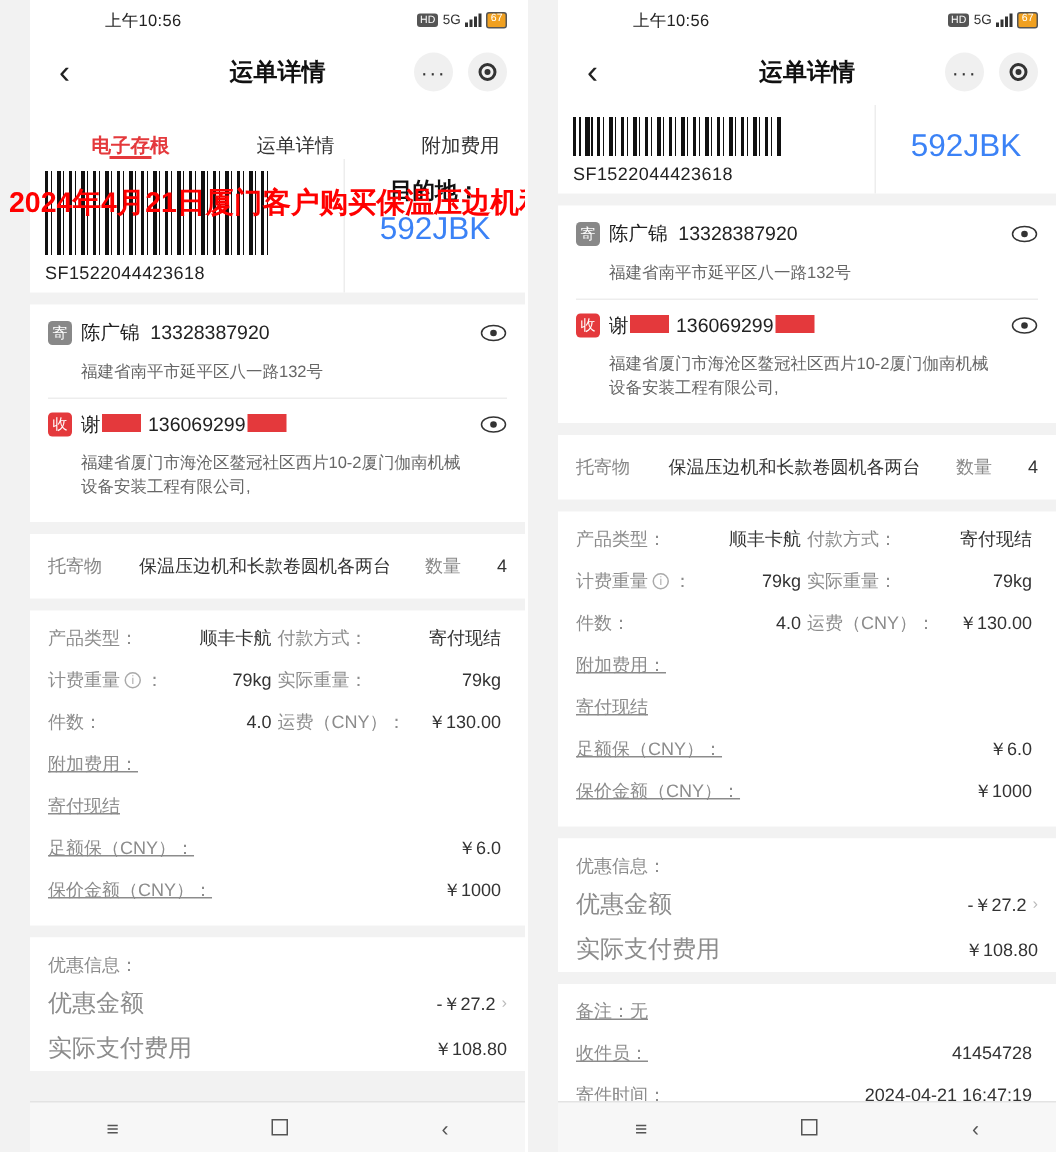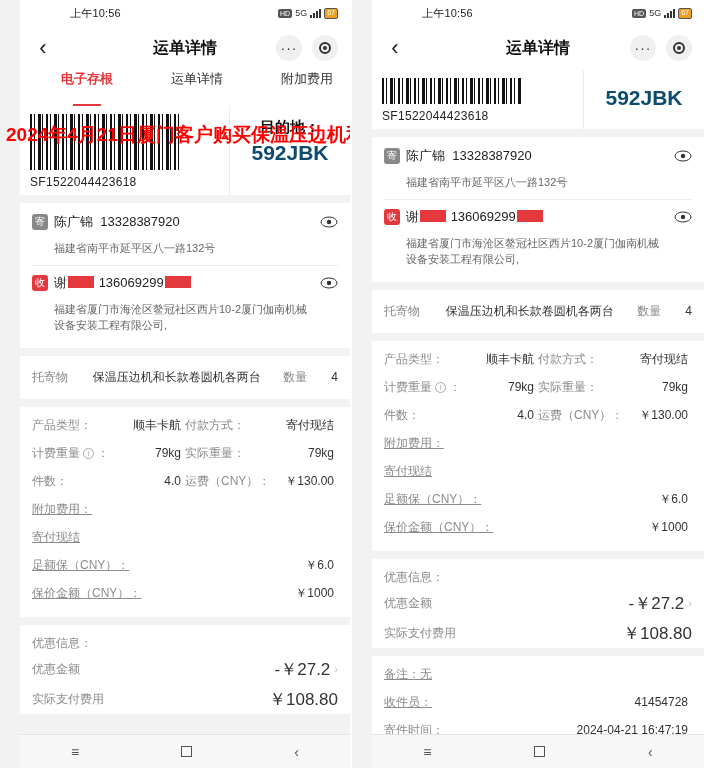--- a/index.html
+++ b/index.html
@@ -77,21 +77,21 @@
     border: 2px solid #333; display: flex; align-items: center; justify-content: center;
   }
   .dot-target i { width: 4px; height: 4px; border-radius: 50%; background: #333; display: block; }
 
   
   .tabs {
     height: 36px; background: #fff;
     display: flex; align-items: stretch; flex: none;
   }
   .tab {
-    flex: 1; display: flex; align-items: flex-start; justify-content: center;
+    flex: 1; display: flex; align-items: flex-end; justify-content: center;
     font-size: 13px; color: #333; position: relative; margin-left: 24px;
   }
   .tab.active { color: #e4393c; font-weight: 600; }
   .tab.active::after {
     content: ""; position: absolute; bottom: 0; left: 50%;
     transform: translateX(-50%); width: 28px; height: 2px; background: #e4393c;
   }
 
   
   .content { flex: 1; overflow: hidden; background: #f2f2f2; }
@@ -117,21 +117,21 @@
       #111 8px, #111 11px, #fff 11px, #fff 12px,
       #111 12px, #111 13px, #fff 13px, #fff 16px);
   }
   .barcode.short { height: 26px; width: 140px; }
   .barcode-num { font-size: 12px; color: #222; margin-top: 5px; letter-spacing: 0.3px; }
   .dest-col {
     width: 120px; padding: 12px 8px; text-align: center;
     display: flex; flex-direction: column; justify-content: center;
   }
   .dest-label { font-size: 15px; color: #111; font-weight: 700; }
-  .dest-code { font-size: 21px; color: #0c4a6e; font-weight: 700; margin-top: 4px; }
+  .dest-code { font-size: 21px; color: #3b82f6; font-weight: 400; margin-top: 4px; }
 
   
   .addr-block { padding: 10px 12px; background: #fff; }
   .addr-row { display: flex; align-items: flex-start; margin-bottom: 4px; position: relative; }
   .addr-badge {
     width: 16px; height: 16px; border-radius: 3px;
     font-size: 10px; color: #fff; display: flex;
     align-items: center; justify-content: center; flex: none;
     margin-top: 1px; margin-right: 6px;
   }
@@ -169,22 +169,22 @@
     display: inline-flex; width: 11px; height: 11px; border-radius: 50%;
     border: 1px solid #aaa; color: #aaa; font-size: 8px;
     align-items: center; justify-content: center; margin: 0 3px;
   }
   .dfull { display: flex; align-items: center; height: 28px; }
   .dfull .dkey { font-size: 12px; color: #8c8c8c; text-decoration: underline; }
   .dfull .dval { margin-left: auto; font-size: 12px; color: #333; }
   .sect-title { font-size: 12px; color: #8c8c8c; padding: 10px 12px 2px 12px; background:#fff; }
 
   .promo-row { display: flex; align-items: center; height: 30px; padding: 0 12px; background: #fff; }
-  .promo-row .k { font-size: 12px; color: #8c8c8c; }
-  .promo-row .v { margin-left: auto; font-size: 17px; color: #333; }
+  .promo-row .k { font-size: 16px; color: #8c8c8c; }
+  .promo-row .v { margin-left: auto; font-size: 12px; color: #333; }
   .chev { color: #bbb; font-size: 11px; margin-left: 4px; }
 
   
   .navbar {
     height: 34px; background: #f7f7f7; border-top: 1px solid #e3e3e3;
     display: flex; align-items: center; justify-content: space-around;
     flex: none; color: #555;
   }
   .nav-ico { font-size: 14px; color: #555; }
   .nav-sq { width: 11px; height: 11px; border: 1.5px solid #555; }

